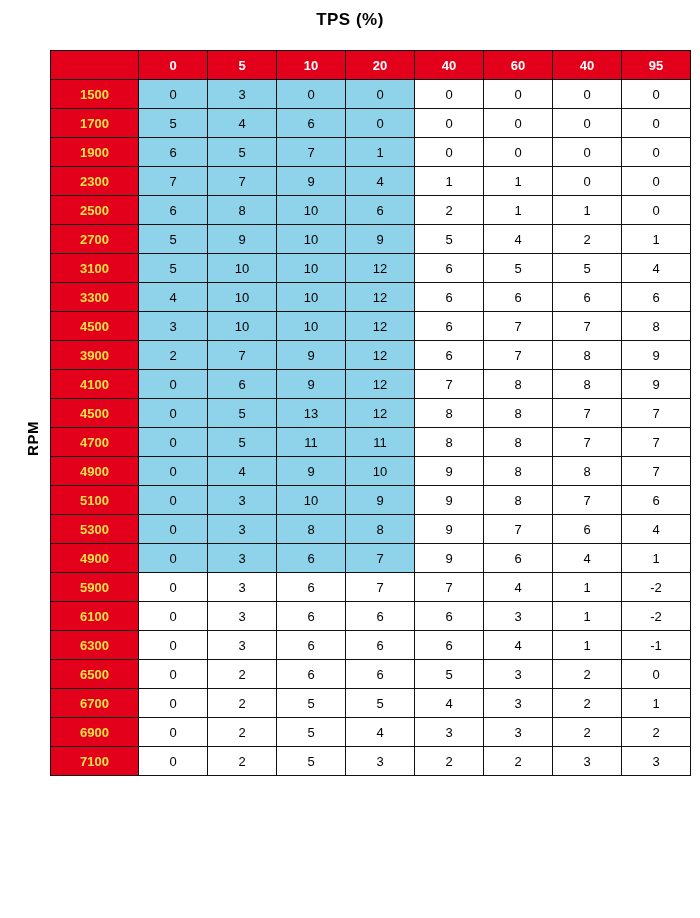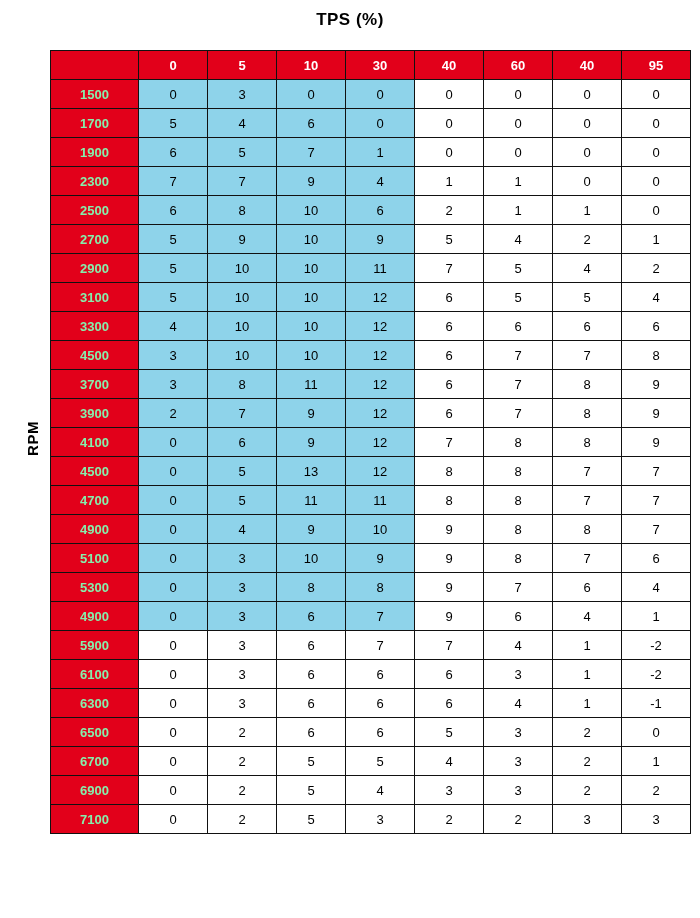--- a/index.html
+++ b/index.html
@@ -66,21 +66,21 @@
   }
   th.colhead {
     background: #e2001a;
     color: #ffffff;
     font-weight: bold;
     font-size: 13px;
     height: 26px;
   }
   td.rowhead {
     background: #e2001a;
-    color: #86efac;
+    color: #fde047;
     font-weight: bold;
     font-size: 13px;
   }
   td.cell {
     background: #ffffff;
     color: #000000;
   }
   td.cell.hl {
     background: #8ed3ea;
   }
@@ -106,21 +106,21 @@
           <col class="datacol">
           <col class="datacol">
           <col class="datacol">
       </colgroup>
       <thead>
         <tr>
           <th class="corner"></th>
           <th class="colhead">0</th>
           <th class="colhead">5</th>
           <th class="colhead">10</th>
-          <th class="colhead">30</th>
+          <th class="colhead">20</th>
           <th class="colhead">40</th>
           <th class="colhead">60</th>
           <th class="colhead">40</th>
           <th class="colhead">95</th>
         </tr>
       </thead>
       <tbody id="table-body">
           <tr>
             <td class="rowhead">1500</td>
             <td class="cell hl">0</td>
@@ -181,31 +181,20 @@
             <td class="cell hl">5</td>
             <td class="cell hl">9</td>
             <td class="cell hl">10</td>
             <td class="cell hl">9</td>
             <td class="cell">5</td>
             <td class="cell">4</td>
             <td class="cell">2</td>
             <td class="cell">1</td>
           </tr>
           <tr>
-            <td class="rowhead">2900</td>
-            <td class="cell hl">5</td>
-            <td class="cell hl">10</td>
-            <td class="cell hl">10</td>
-            <td class="cell hl">11</td>
-            <td class="cell">7</td>
-            <td class="cell">5</td>
-            <td class="cell">4</td>
-            <td class="cell">2</td>
-          </tr>
-          <tr>
             <td class="rowhead">3100</td>
             <td class="cell hl">5</td>
             <td class="cell hl">10</td>
             <td class="cell hl">10</td>
             <td class="cell hl">12</td>
             <td class="cell">6</td>
             <td class="cell">5</td>
             <td class="cell">5</td>
             <td class="cell">4</td>
           </tr>
@@ -223,31 +212,20 @@
           <tr>
             <td class="rowhead">4500</td>
             <td class="cell hl">3</td>
             <td class="cell hl">10</td>
             <td class="cell hl">10</td>
             <td class="cell hl">12</td>
             <td class="cell">6</td>
             <td class="cell">7</td>
             <td class="cell">7</td>
             <td class="cell">8</td>
-          </tr>
-          <tr>
-            <td class="rowhead">3700</td>
-            <td class="cell hl">3</td>
-            <td class="cell hl">8</td>
-            <td class="cell hl">11</td>
-            <td class="cell hl">12</td>
-            <td class="cell">6</td>
-            <td class="cell">7</td>
-            <td class="cell">8</td>
-            <td class="cell">9</td>
           </tr>
           <tr>
             <td class="rowhead">3900</td>
             <td class="cell hl">2</td>
             <td class="cell hl">7</td>
             <td class="cell hl">9</td>
             <td class="cell hl">12</td>
             <td class="cell">6</td>
             <td class="cell">7</td>
             <td class="cell">8</td>

